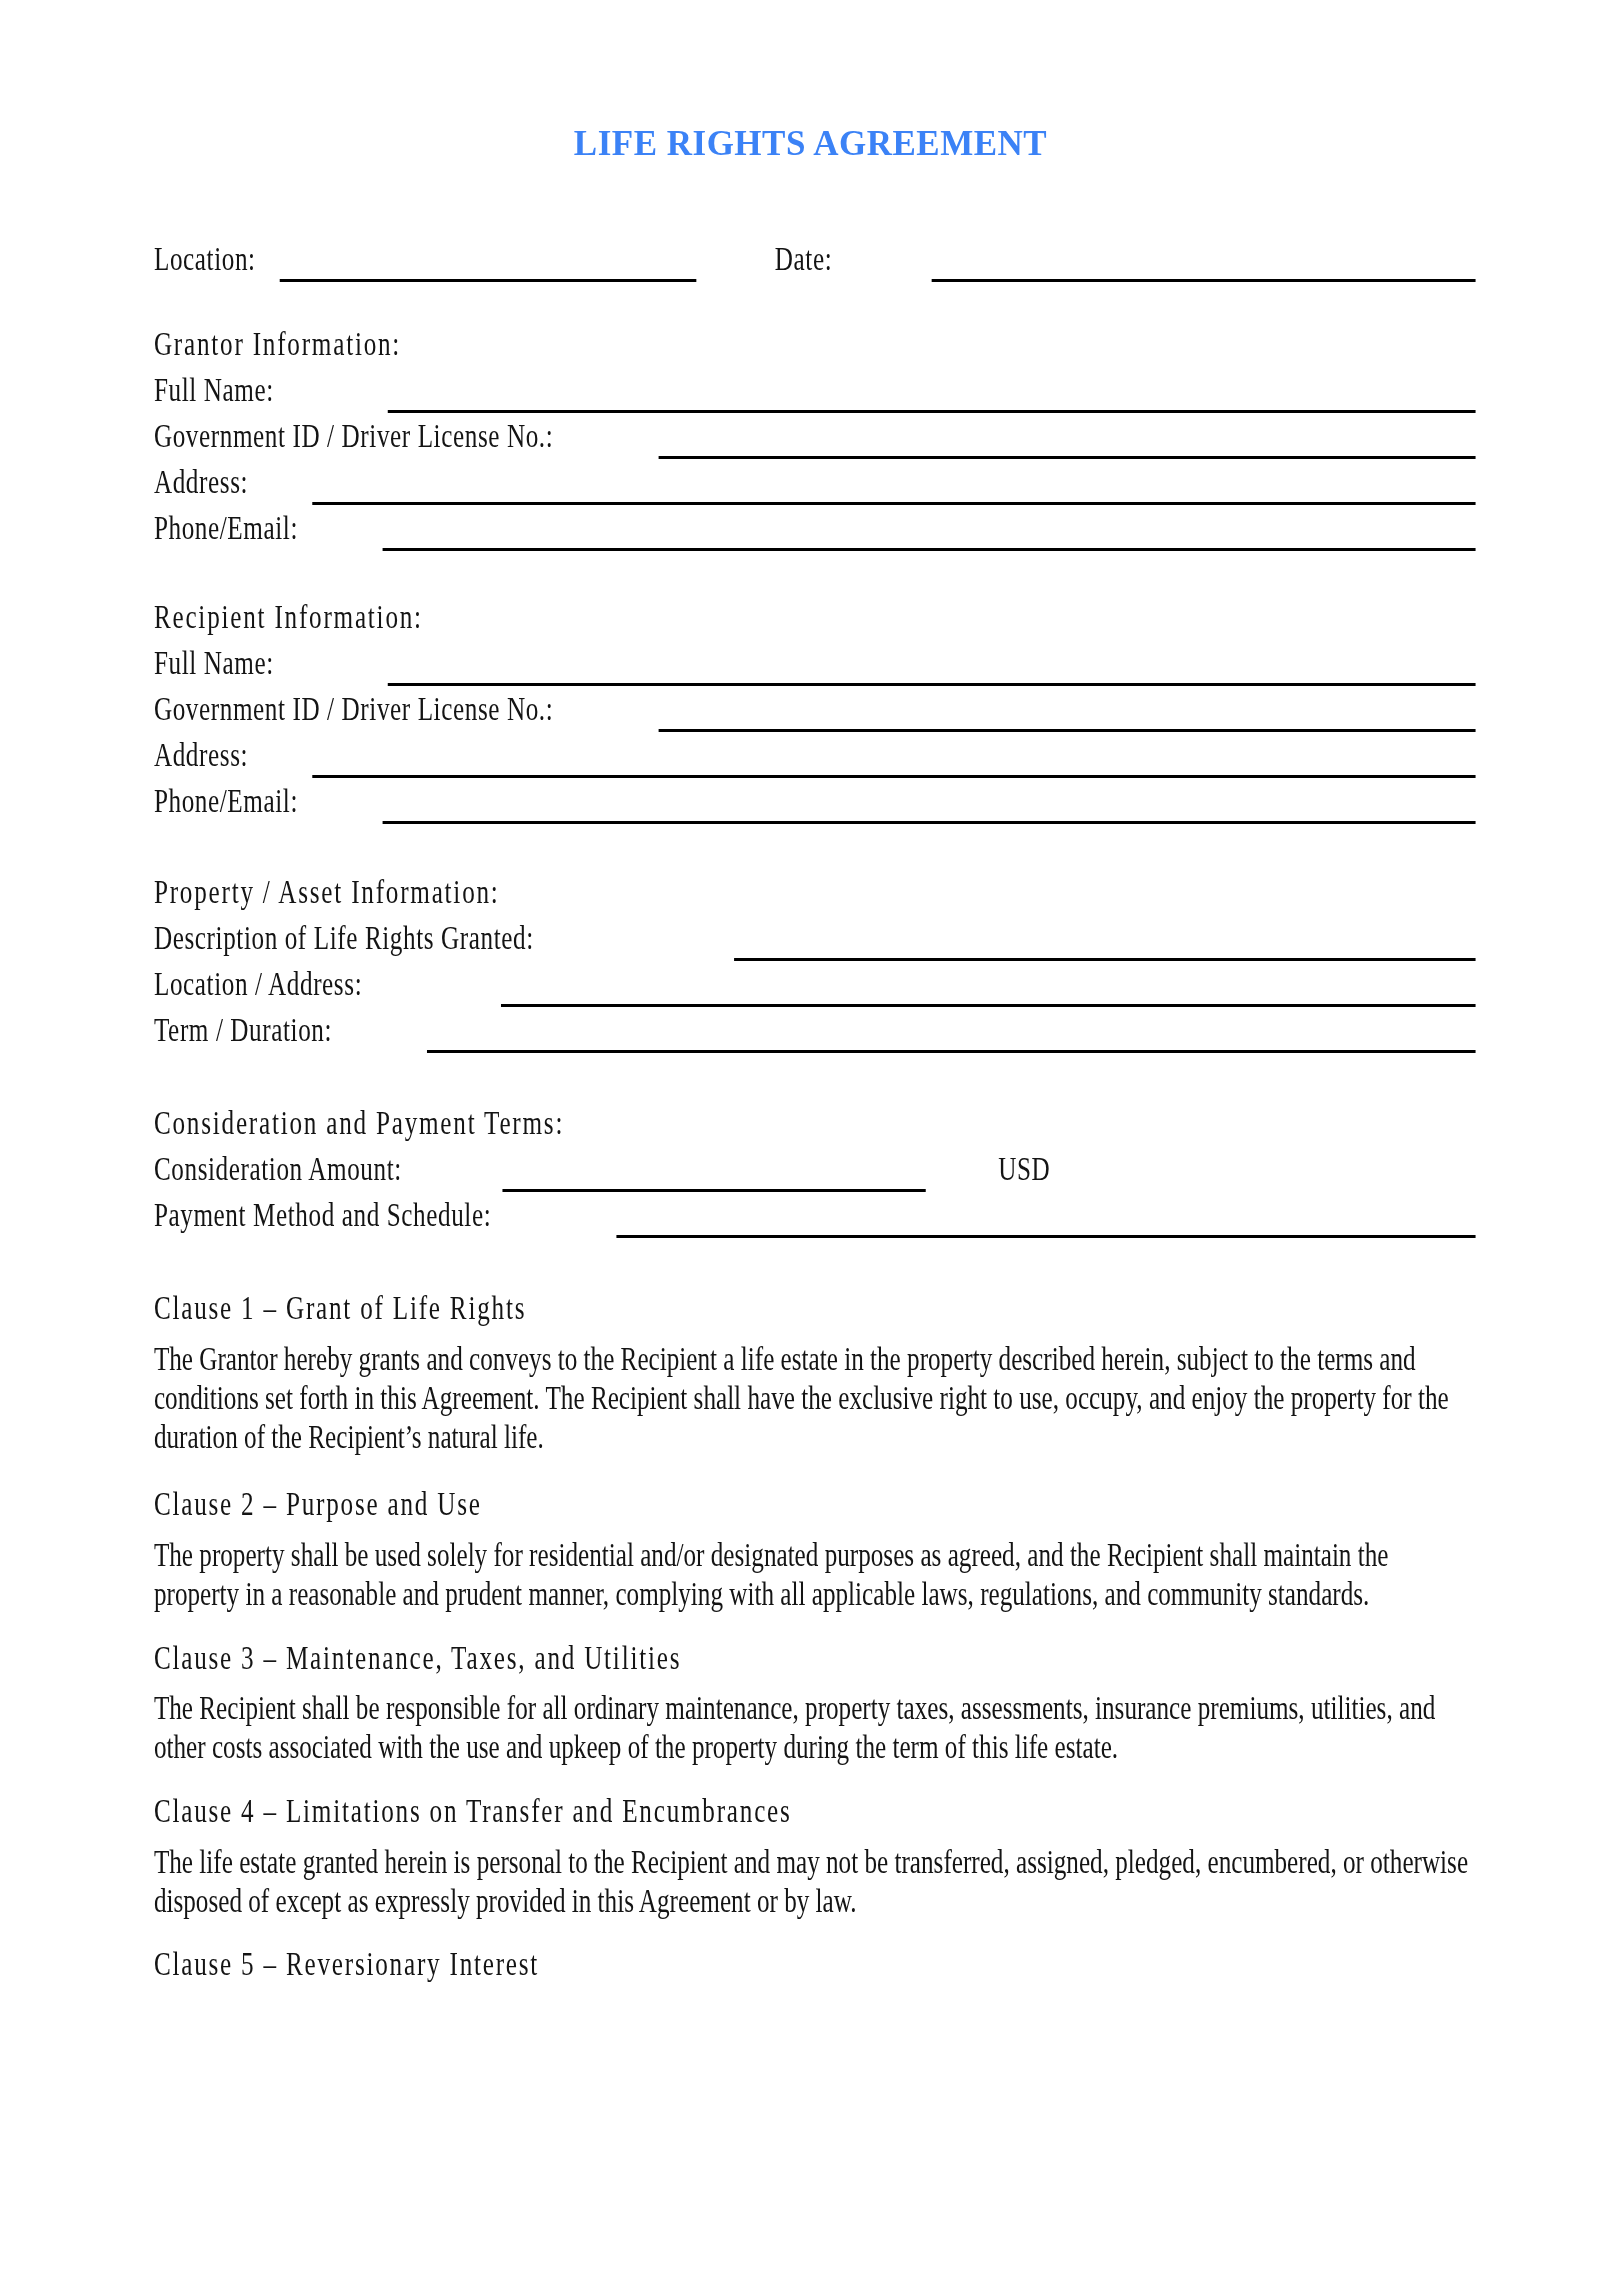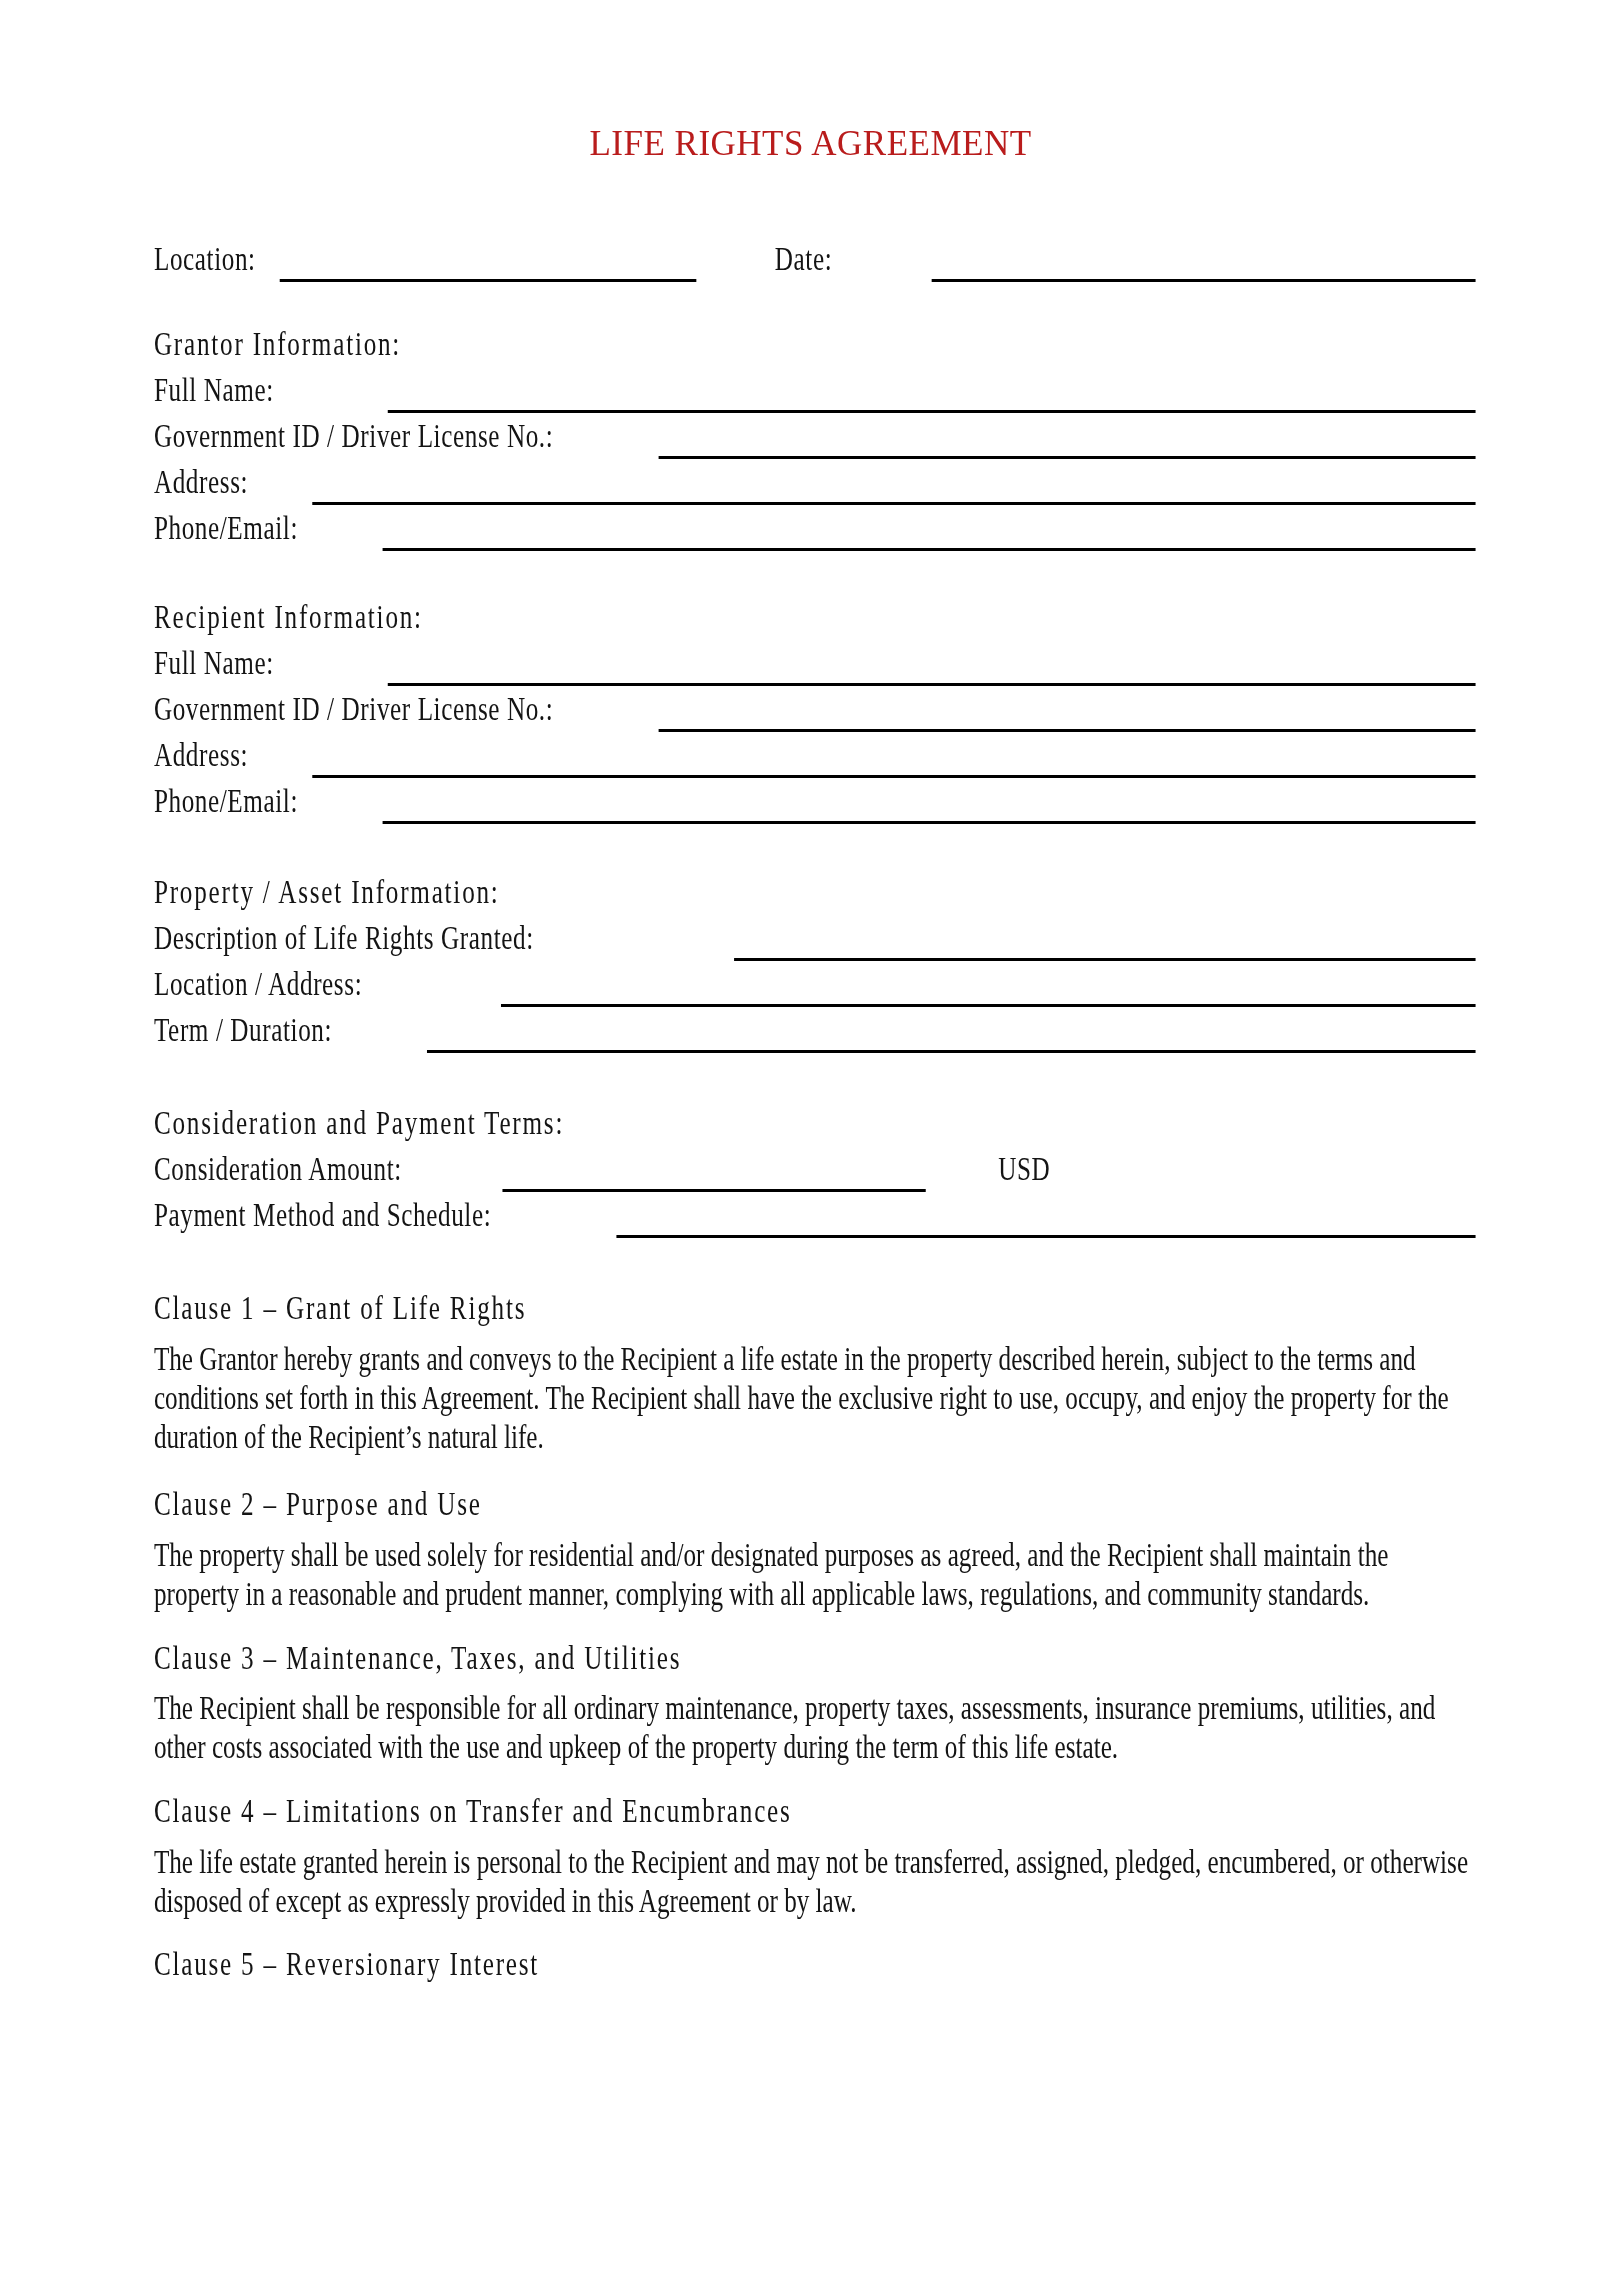--- a/index.html
+++ b/index.html
@@ -11,24 +11,24 @@
     color: #111111;
     font-family: "Liberation Serif", "DejaVu Serif", serif;
     overflow: hidden;
     box-sizing: border-box;
     padding-top: 122px;
   }
   .title {
     margin: 0;
     font-size: 35px;
     line-height: 43px;
-    font-weight: normal;
+    font-weight: bold;
     text-align: center;
     letter-spacing: 0.5px;
-    color: #b91c1c;
+    color: #3b82f6;
   }
   
   .content {
     width: 2191px;
     box-sizing: border-box;
     padding: 0 197px 0 208px;
     transform: scaleX(0.74);
     transform-origin: 0 0;
     font-size: 34px;
     color: #141414;

